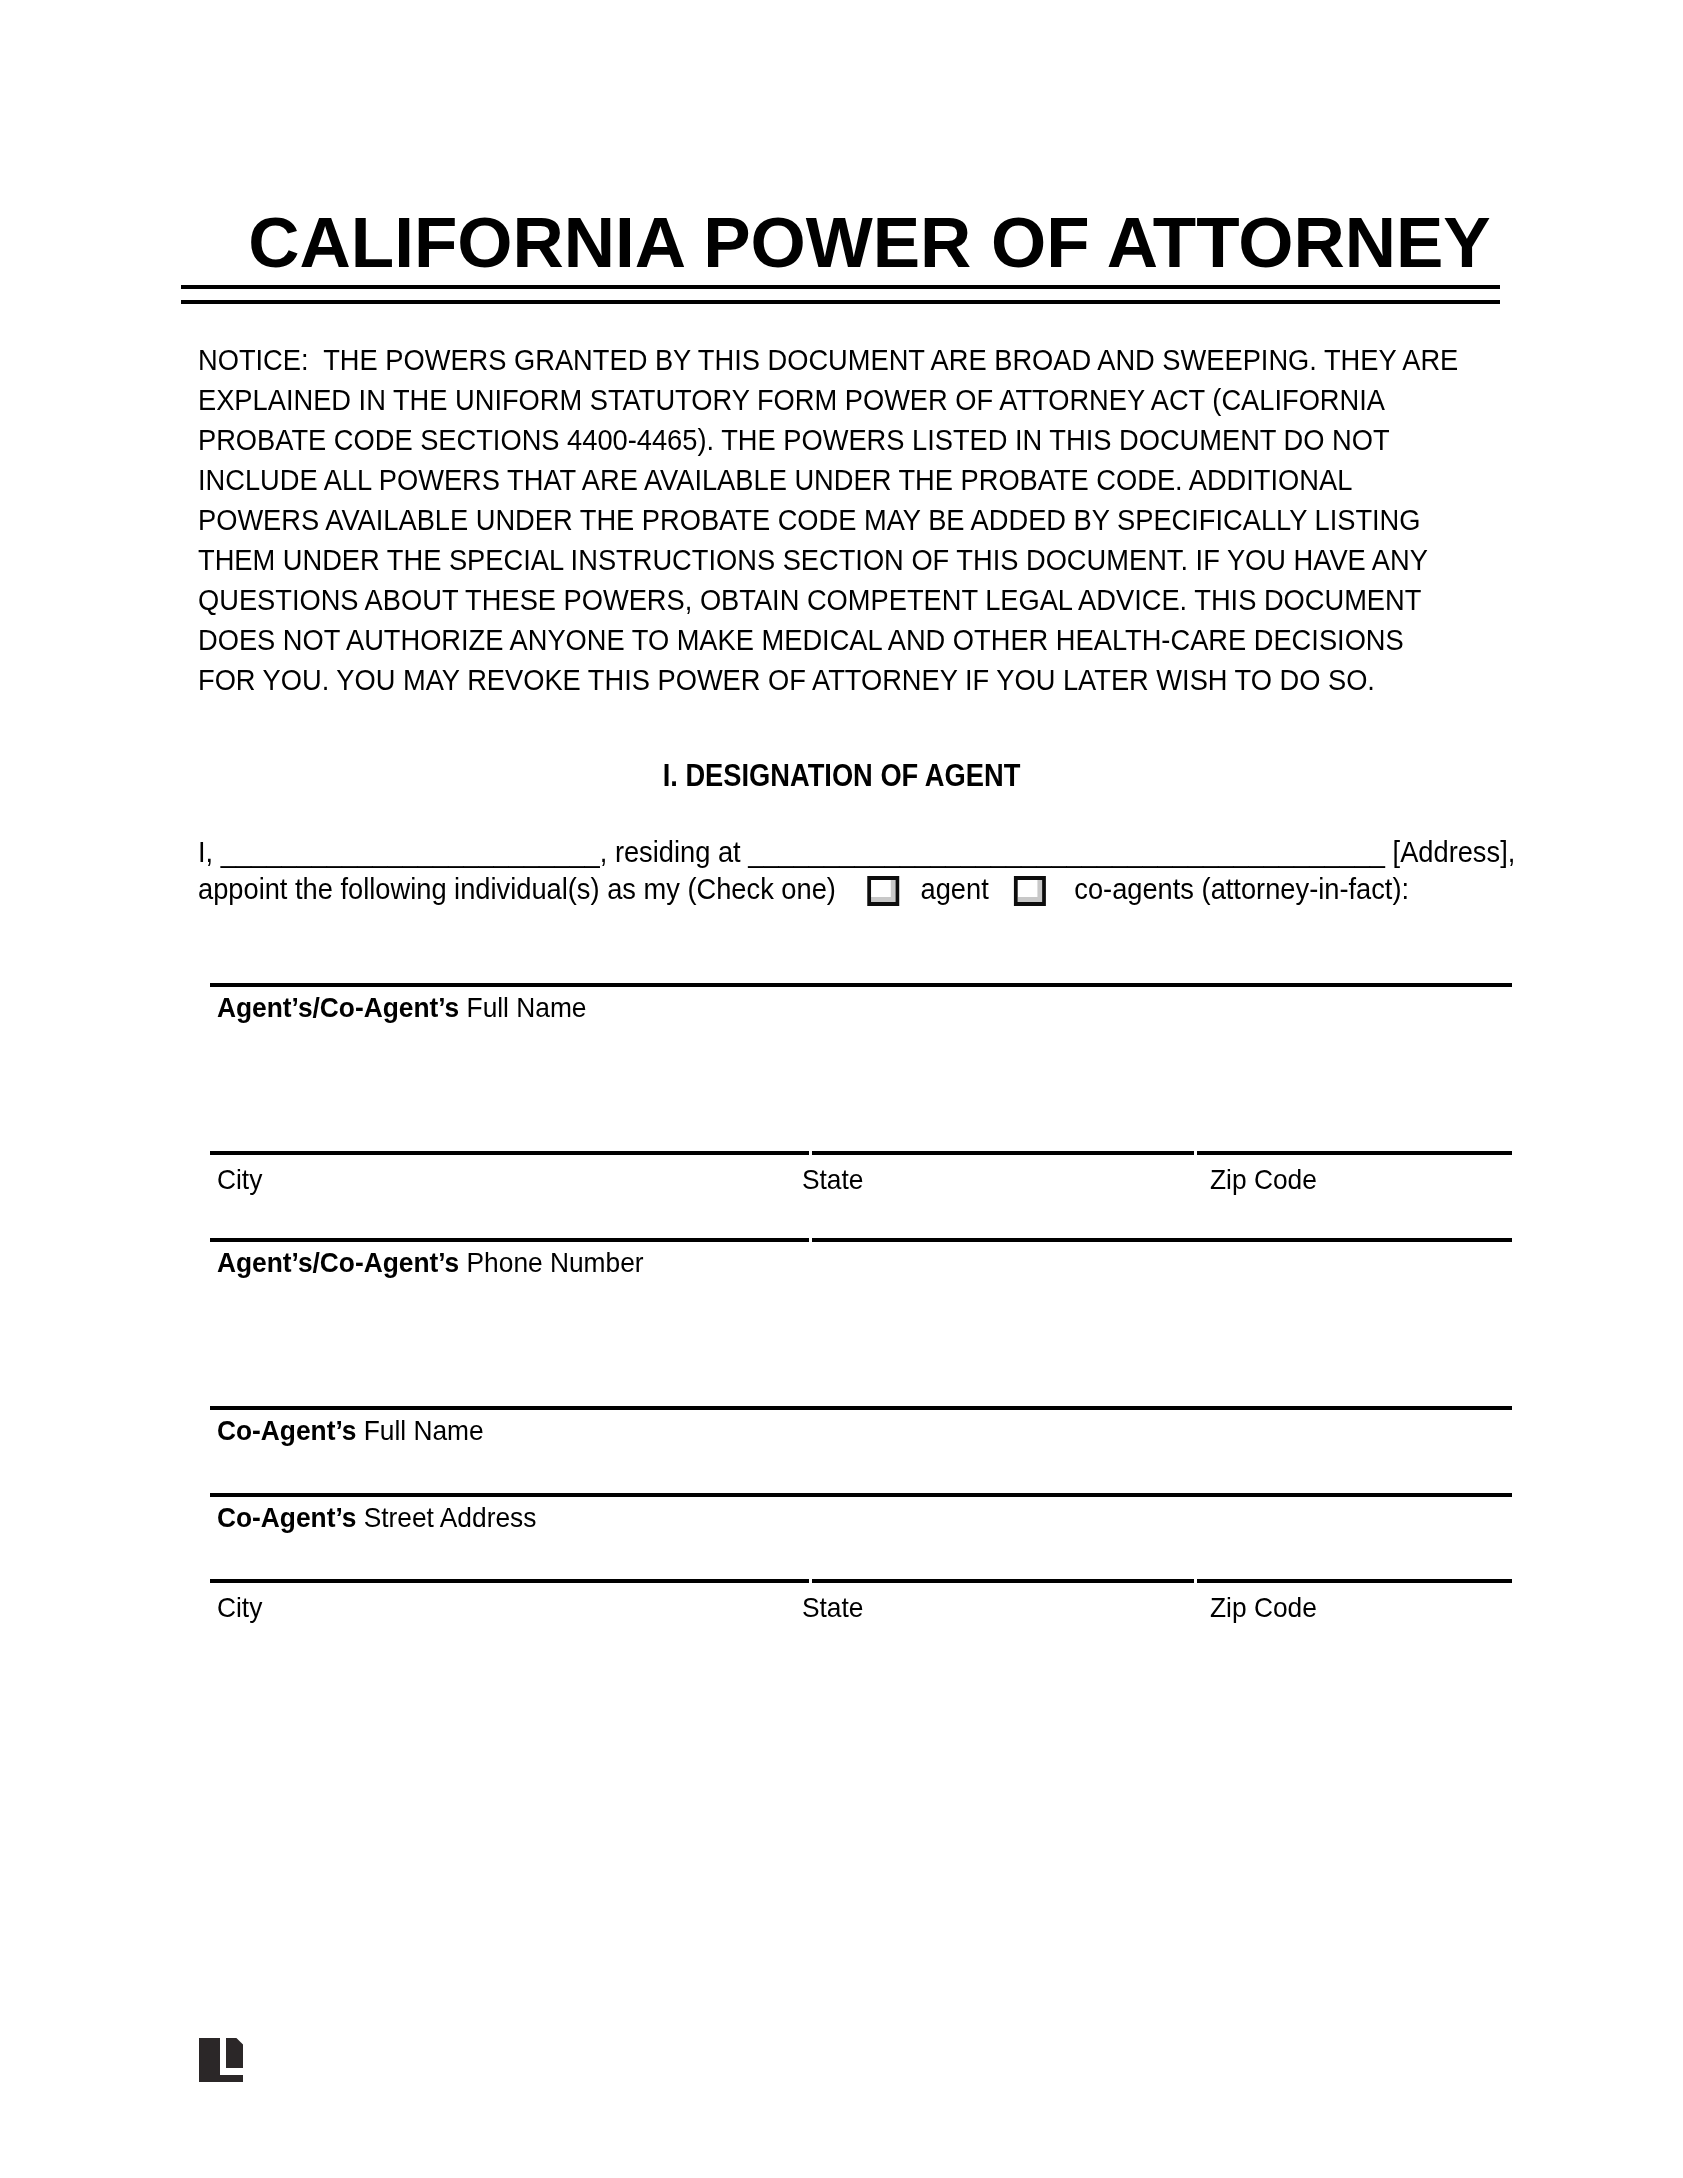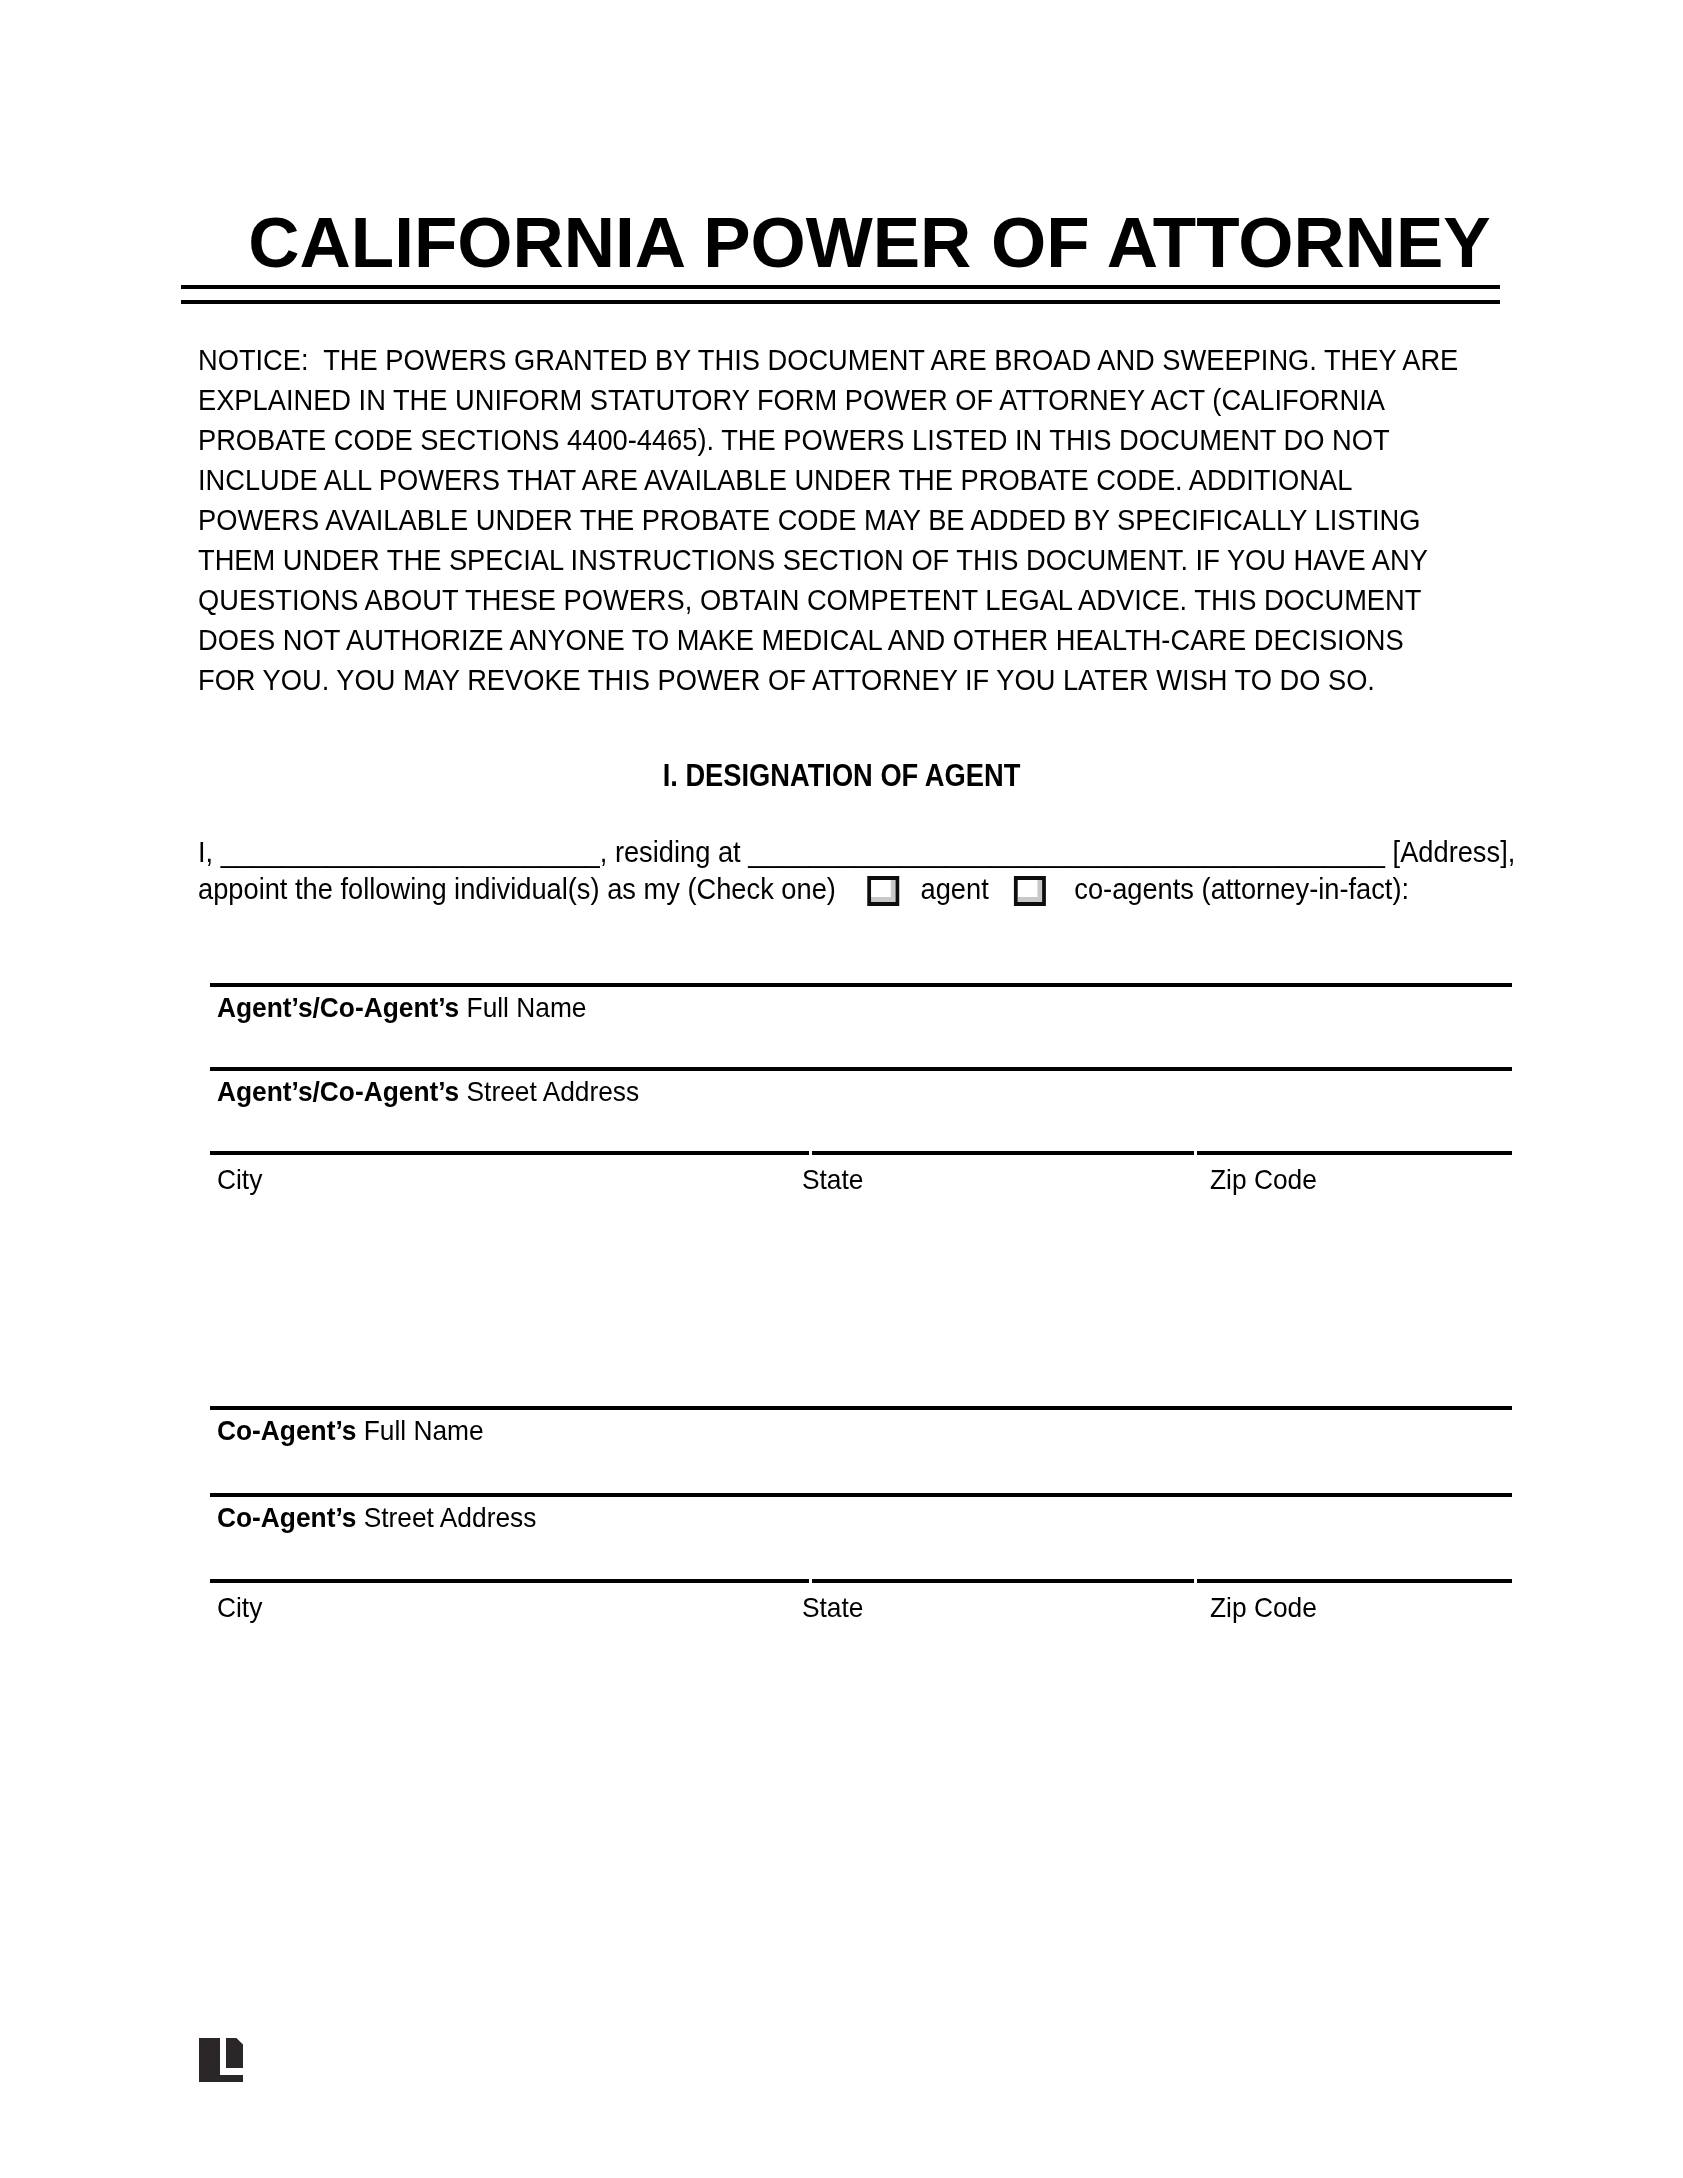--- a/index.html
+++ b/index.html
@@ -92,34 +92,35 @@
 
   <div class="appoint-line nrw">
     <span>appoint the following individual(s) as my (Check one)</span><span class="checkbox cb1"></span><span>agent</span><span class="checkbox cb2"></span><span>co-agents (attorney-in-fact):</span>
   </div>
 
   <div class="frow" style="top:983px">
     <div class="rule full"></div>
     <div class="flabel nrw"><b>Agent’s/Co-Agent’s</b> <span>Full Name</span></div>
   </div>
 
-  <div class="frow" style="top:1067px">
-    <div class="rule full"></div>
-    <div class="flabel nrw"><b>Agent’s/Co-Agent’s</b> <span>Street Address</span></div>
-  </div>
 
   <div class="frow" style="top:1151px">
     <div class="rule" style="left:0;width:599px"></div>
     <div class="rule" style="left:602px;width:382px"></div>
     <div class="rule" style="left:987px;width:315px"></div>
     <span class="sub nrw" style="left:7px">City</span>
     <span class="sub nrw" style="left:592px">State</span>
     <span class="sub nrw" style="left:1000px">Zip Code</span>
   </div>
 
+  <div class="frow" style="top:1238px">
+    <div class="rule" style="left:0;width:599px"></div>
+    <div class="rule" style="left:602px;width:700px"></div>
+    <div class="flabel nrw"><b>Agent’s/Co-Agent’s</b> <span>Phone Number</span></div>
+  </div>
 
   <div class="frow" style="top:1406px">
     <div class="rule full"></div>
     <div class="flabel nrw"><b>Co-Agent’s</b> <span>Full Name</span></div>
   </div>
 
   <div class="frow" style="top:1493px">
     <div class="rule full"></div>
     <div class="flabel nrw"><b>Co-Agent’s</b> <span>Street Address</span></div>
   </div>

